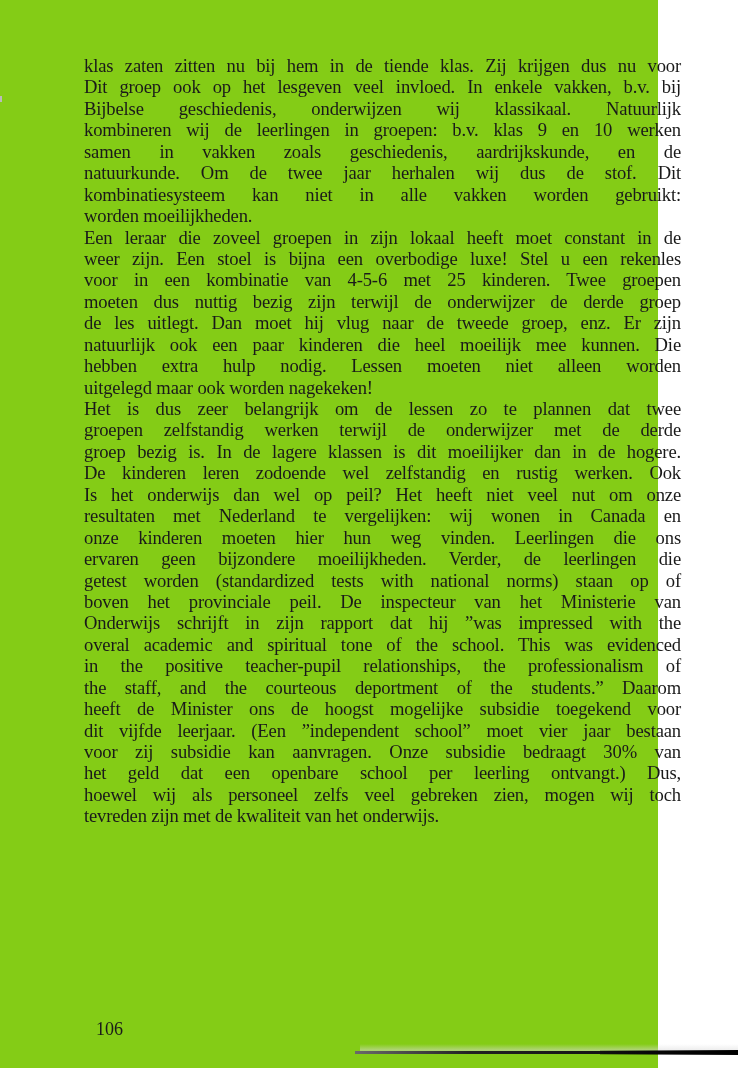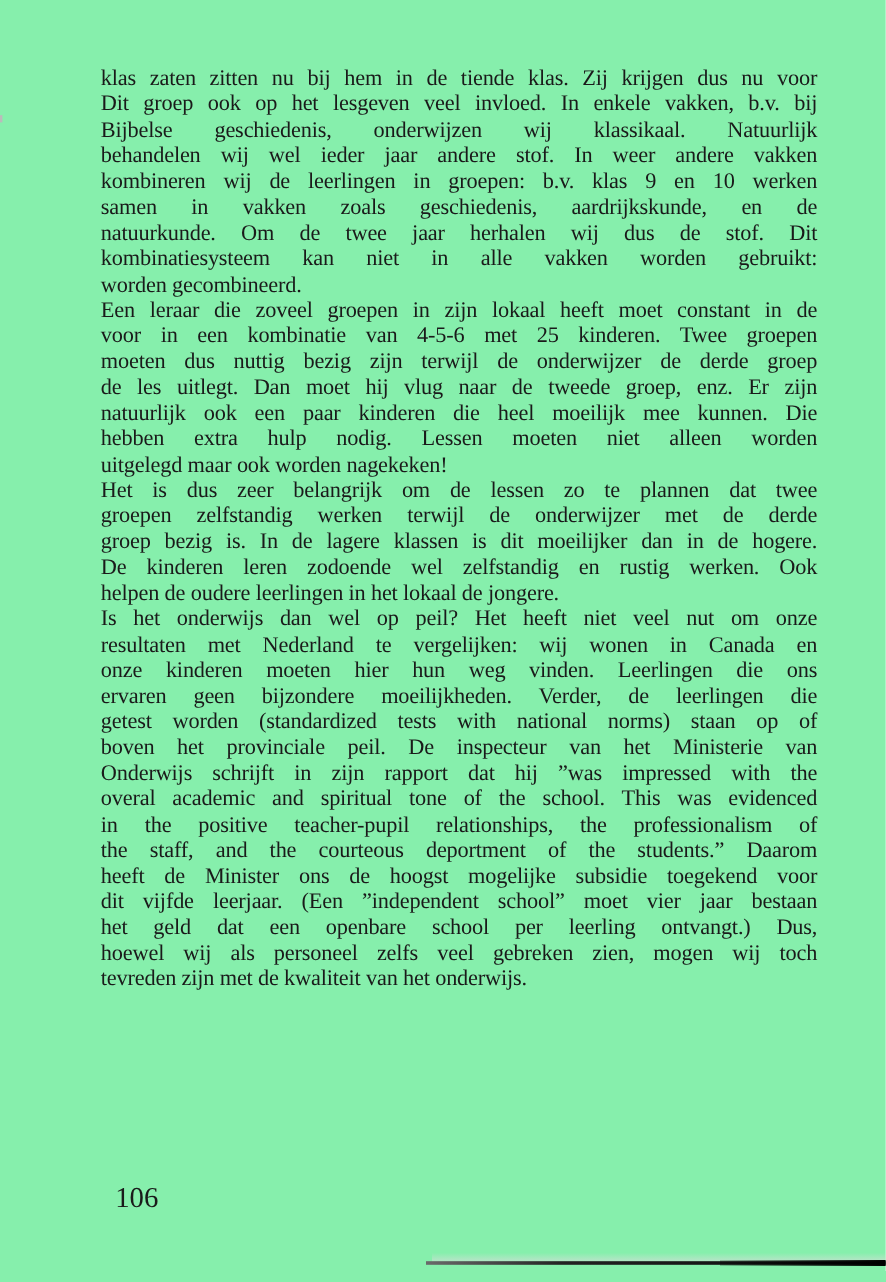--- a/index.html
+++ b/index.html
@@ -11,22 +11,22 @@
       width: 738px;
       height: 1068px;
       position: relative;
       overflow: hidden;
       font-family: "Liberation Serif", "DejaVu Serif", serif;
       color: #1a1a1a;
     }
     .page {
       position: absolute;
       left: 0; top: 0;
-      width: 738px; height: 1068px;
-      background: #86efac;
+      width: 658px; height: 1068px;
+      background: #84cc16;
       text-decoration: underline;
     }
     .text-block {
       position: absolute;
       left: 84px;
       top: 55px;
       width: 597px;
       font-size: 18.6px;
       line-height: 21.45px;
       letter-spacing: -0.15px;
@@ -45,22 +45,22 @@
       text-align-last: justify;
       white-space: normal;
       height: 21.45px;
     }
     .line.last {
       text-align-last: left;
     }
     .page-number {
       position: absolute;
       left: 96px;
-      top: 988px;
-      font-size: 24px;
+      top: 1018px;
+      font-size: 18px;
       line-height: 22px;
       color: #1a1a1a;
     }
     .bottom-shadow {
       position: absolute;
       left: 360px;
       top: 1044px;
       width: 378px;
       height: 10px;
       background: linear-gradient(to bottom, rgba(255,255,255,0) 0%, rgba(220,220,220,0.5) 60%, rgba(255,255,255,0) 100%);
@@ -98,59 +98,59 @@
 
   <div class="text-block">
 
     <div class="para">
       <span class="line">klas zaten zitten nu bij hem in de tiende klas. Zij krijgen dus nu voor</span>
     </div>
 
     <div class="para">
       <span class="line">Dit groep ook op het lesgeven veel invloed. In enkele vakken, b.v. bij</span>
       <span class="line">Bijbelse geschiedenis, onderwijzen wij klassikaal. Natuurlijk</span>
-      <span class="line">behandelen wij wel ieder jaar andere stof. In weer andere vakken</span>
       <span class="line">kombineren wij de leerlingen in groepen: b.v. klas 9 en 10 werken</span>
       <span class="line">samen in vakken zoals geschiedenis, aardrijkskunde, en de</span>
       <span class="line">natuurkunde. Om de twee jaar herhalen wij dus de stof. Dit</span>
       <span class="line">kombinatiesysteem kan niet in alle vakken worden gebruikt:</span>
-      <span class="line last">worden gecombineerd.</span>
+      <span class="line last">worden moeilijkheden.</span>
     </div>
 
     <div class="para">
       <span class="line">Een leraar die zoveel groepen in zijn lokaal heeft moet constant in de</span>
+      <span class="line">weer zijn. Een stoel is bijna een overbodige luxe! Stel u een rekenles</span>
       <span class="line">voor in een kombinatie van 4-5-6 met 25 kinderen. Twee groepen</span>
       <span class="line">moeten dus nuttig bezig zijn terwijl de onderwijzer de derde groep</span>
       <span class="line">de les uitlegt. Dan moet hij vlug naar de tweede groep, enz. Er zijn</span>
       <span class="line">natuurlijk ook een paar kinderen die heel moeilijk mee kunnen. Die</span>
       <span class="line">hebben extra hulp nodig. Lessen moeten niet alleen worden</span>
       <span class="line last">uitgelegd maar ook worden nagekeken!</span>
     </div>
 
     <div class="para">
       <span class="line">Het is dus zeer belangrijk om de lessen zo te plannen dat twee</span>
       <span class="line">groepen zelfstandig werken terwijl de onderwijzer met de derde</span>
       <span class="line">groep bezig is. In de lagere klassen is dit moeilijker dan in de hogere.</span>
       <span class="line">De kinderen leren zodoende wel zelfstandig en rustig werken. Ook</span>
-      <span class="line last">helpen de oudere leerlingen in het lokaal de jongere.</span>
     </div>
 
     <div class="para">
       <span class="line">Is het onderwijs dan wel op peil? Het heeft niet veel nut om onze</span>
       <span class="line">resultaten met Nederland te vergelijken: wij wonen in Canada en</span>
       <span class="line">onze kinderen moeten hier hun weg vinden. Leerlingen die ons</span>
       <span class="line">ervaren geen bijzondere moeilijkheden. Verder, de leerlingen die</span>
       <span class="line">getest worden (standardized tests with national norms) staan op of</span>
       <span class="line">boven het provinciale peil. De inspecteur van het Ministerie van</span>
       <span class="line">Onderwijs schrijft in zijn rapport dat hij ”was impressed with the</span>
       <span class="line">overal academic and spiritual tone of the school. This was evidenced</span>
       <span class="line">in the positive teacher-pupil relationships, the professionalism of</span>
       <span class="line">the staff, and the courteous deportment of the students.” Daarom</span>
       <span class="line">heeft de Minister ons de hoogst mogelijke subsidie toegekend voor</span>
       <span class="line">dit vijfde leerjaar. (Een ”independent school” moet vier jaar bestaan</span>
+      <span class="line">voor zij subsidie kan aanvragen. Onze subsidie bedraagt 30% van</span>
       <span class="line">het geld dat een openbare school per leerling ontvangt.) Dus,</span>
       <span class="line">hoewel wij als personeel zelfs veel gebreken zien, mogen wij toch</span>
       <span class="line last">tevreden zijn met de kwaliteit van het onderwijs.</span>
     </div>
   </div>
 
   <div class="page-number">106</div>
 
   <div class="bottom-shadow"></div>
   <div class="bottom-rule"></div>

